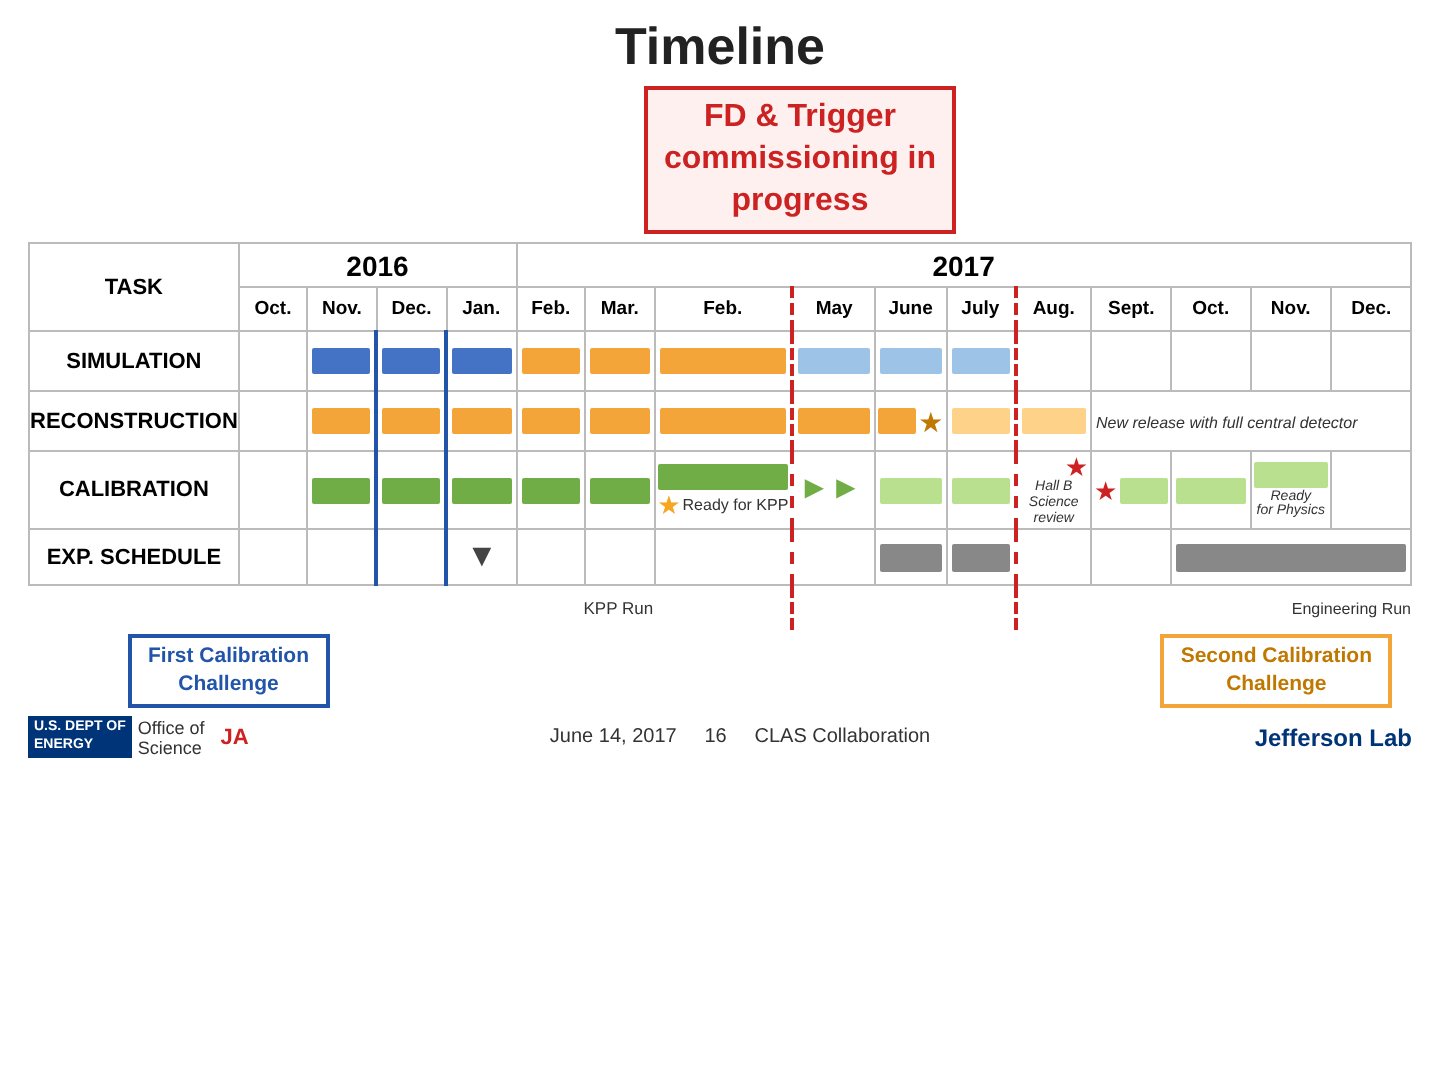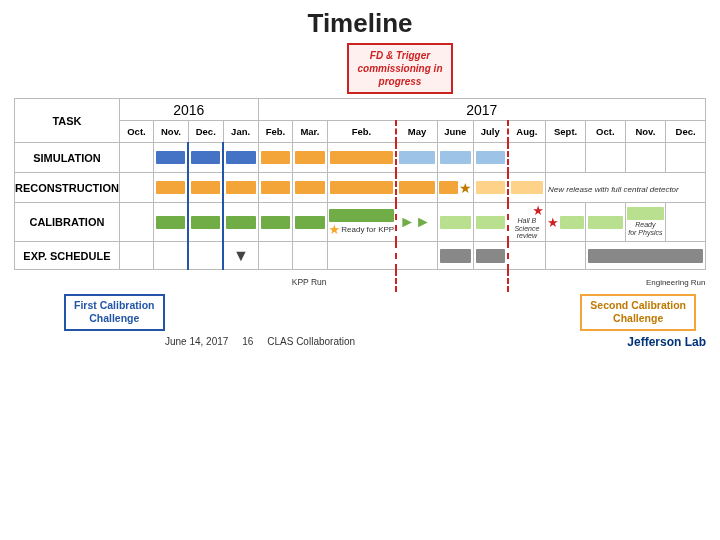--- a/index.html
+++ b/index.html
@@ -63,21 +63,21 @@
     }
 
     table.timeline th, table.timeline td {
       border: 1px solid #bbb;
       text-align: center;
       padding: 0;
       height: 22px;
     }
 
     .task-col { width: 90px; text-align: left; padding-left: 4px; font-weight: bold; font-size: 11px; background: #fff; }
-    .year-header { font-size: 14px; font-weight: normal; background: #fff; }
+    .year-header { font-size: 14px; font-weight: bold; background: #fff; }
     .month-col { width: 44px; font-size: 9.5px; font-weight: bold; }
 
     .row-simulation { height: 30px; }
     .row-reconstruction { height: 30px; }
     .row-calibration { height: 36px; }
     .row-exp { height: 28px; }
 
     
     .footer {
       display: flex;
@@ -189,21 +189,21 @@
     }
   </style>
 </head>
 <body>
 
 <div class="page-title">Timeline</div>
 
 <div class="header-row">
   <div style="display:flex; gap:60px; align-items:flex-start; justify-content:center; width:100%;">
     <div style="margin-left:80px;">
-      <div class="call-out-box call-out-red" style="font-size:10px;font-style:italic;">
+      <div class="call-out-box call-out-red" style="font-size:16px;">
         FD &amp; Trigger<br>commissioning in<br>progress
       </div>
     </div>
   </div>
 </div>
 
 <div class="timeline-container">
   <table class="timeline">
     <thead>
       <tr>
@@ -424,20 +424,27 @@
 <div style="display:flex; justify-content:space-between; align-items:flex-start; padding:2px 14px 0;">
   <div class="callout-bottom" style="margin-left:50px;">
     First Calibration<br>Challenge
   </div>
   <div class="callout-bottom-orange" style="margin-right:10px;">
     Second Calibration<br>Challenge
   </div>
 </div>
 
 <div class="footer">
+  <div class="footer-left">
+    <div class="logo-energy">
+      <div class="logo-block">U.S. DEPT OF<br>ENERGY</div>
+      <span style="font-size:9px;color:#333;">Office of<br>Science</span>
+    </div>
+    <div style="font-size:11px;font-weight:bold;color:#cc2222;margin-left:4px;">JA</div>
+  </div>
   <div class="footer-center">
     <span>June 14, 2017</span>
     &nbsp;&nbsp;&nbsp;
     <span>16</span>
     &nbsp;&nbsp;&nbsp;
     <span>CLAS Collaboration</span>
   </div>
   <div class="footer-right">
     <span class="jlab-logo">Jefferson Lab</span>
   </div>

